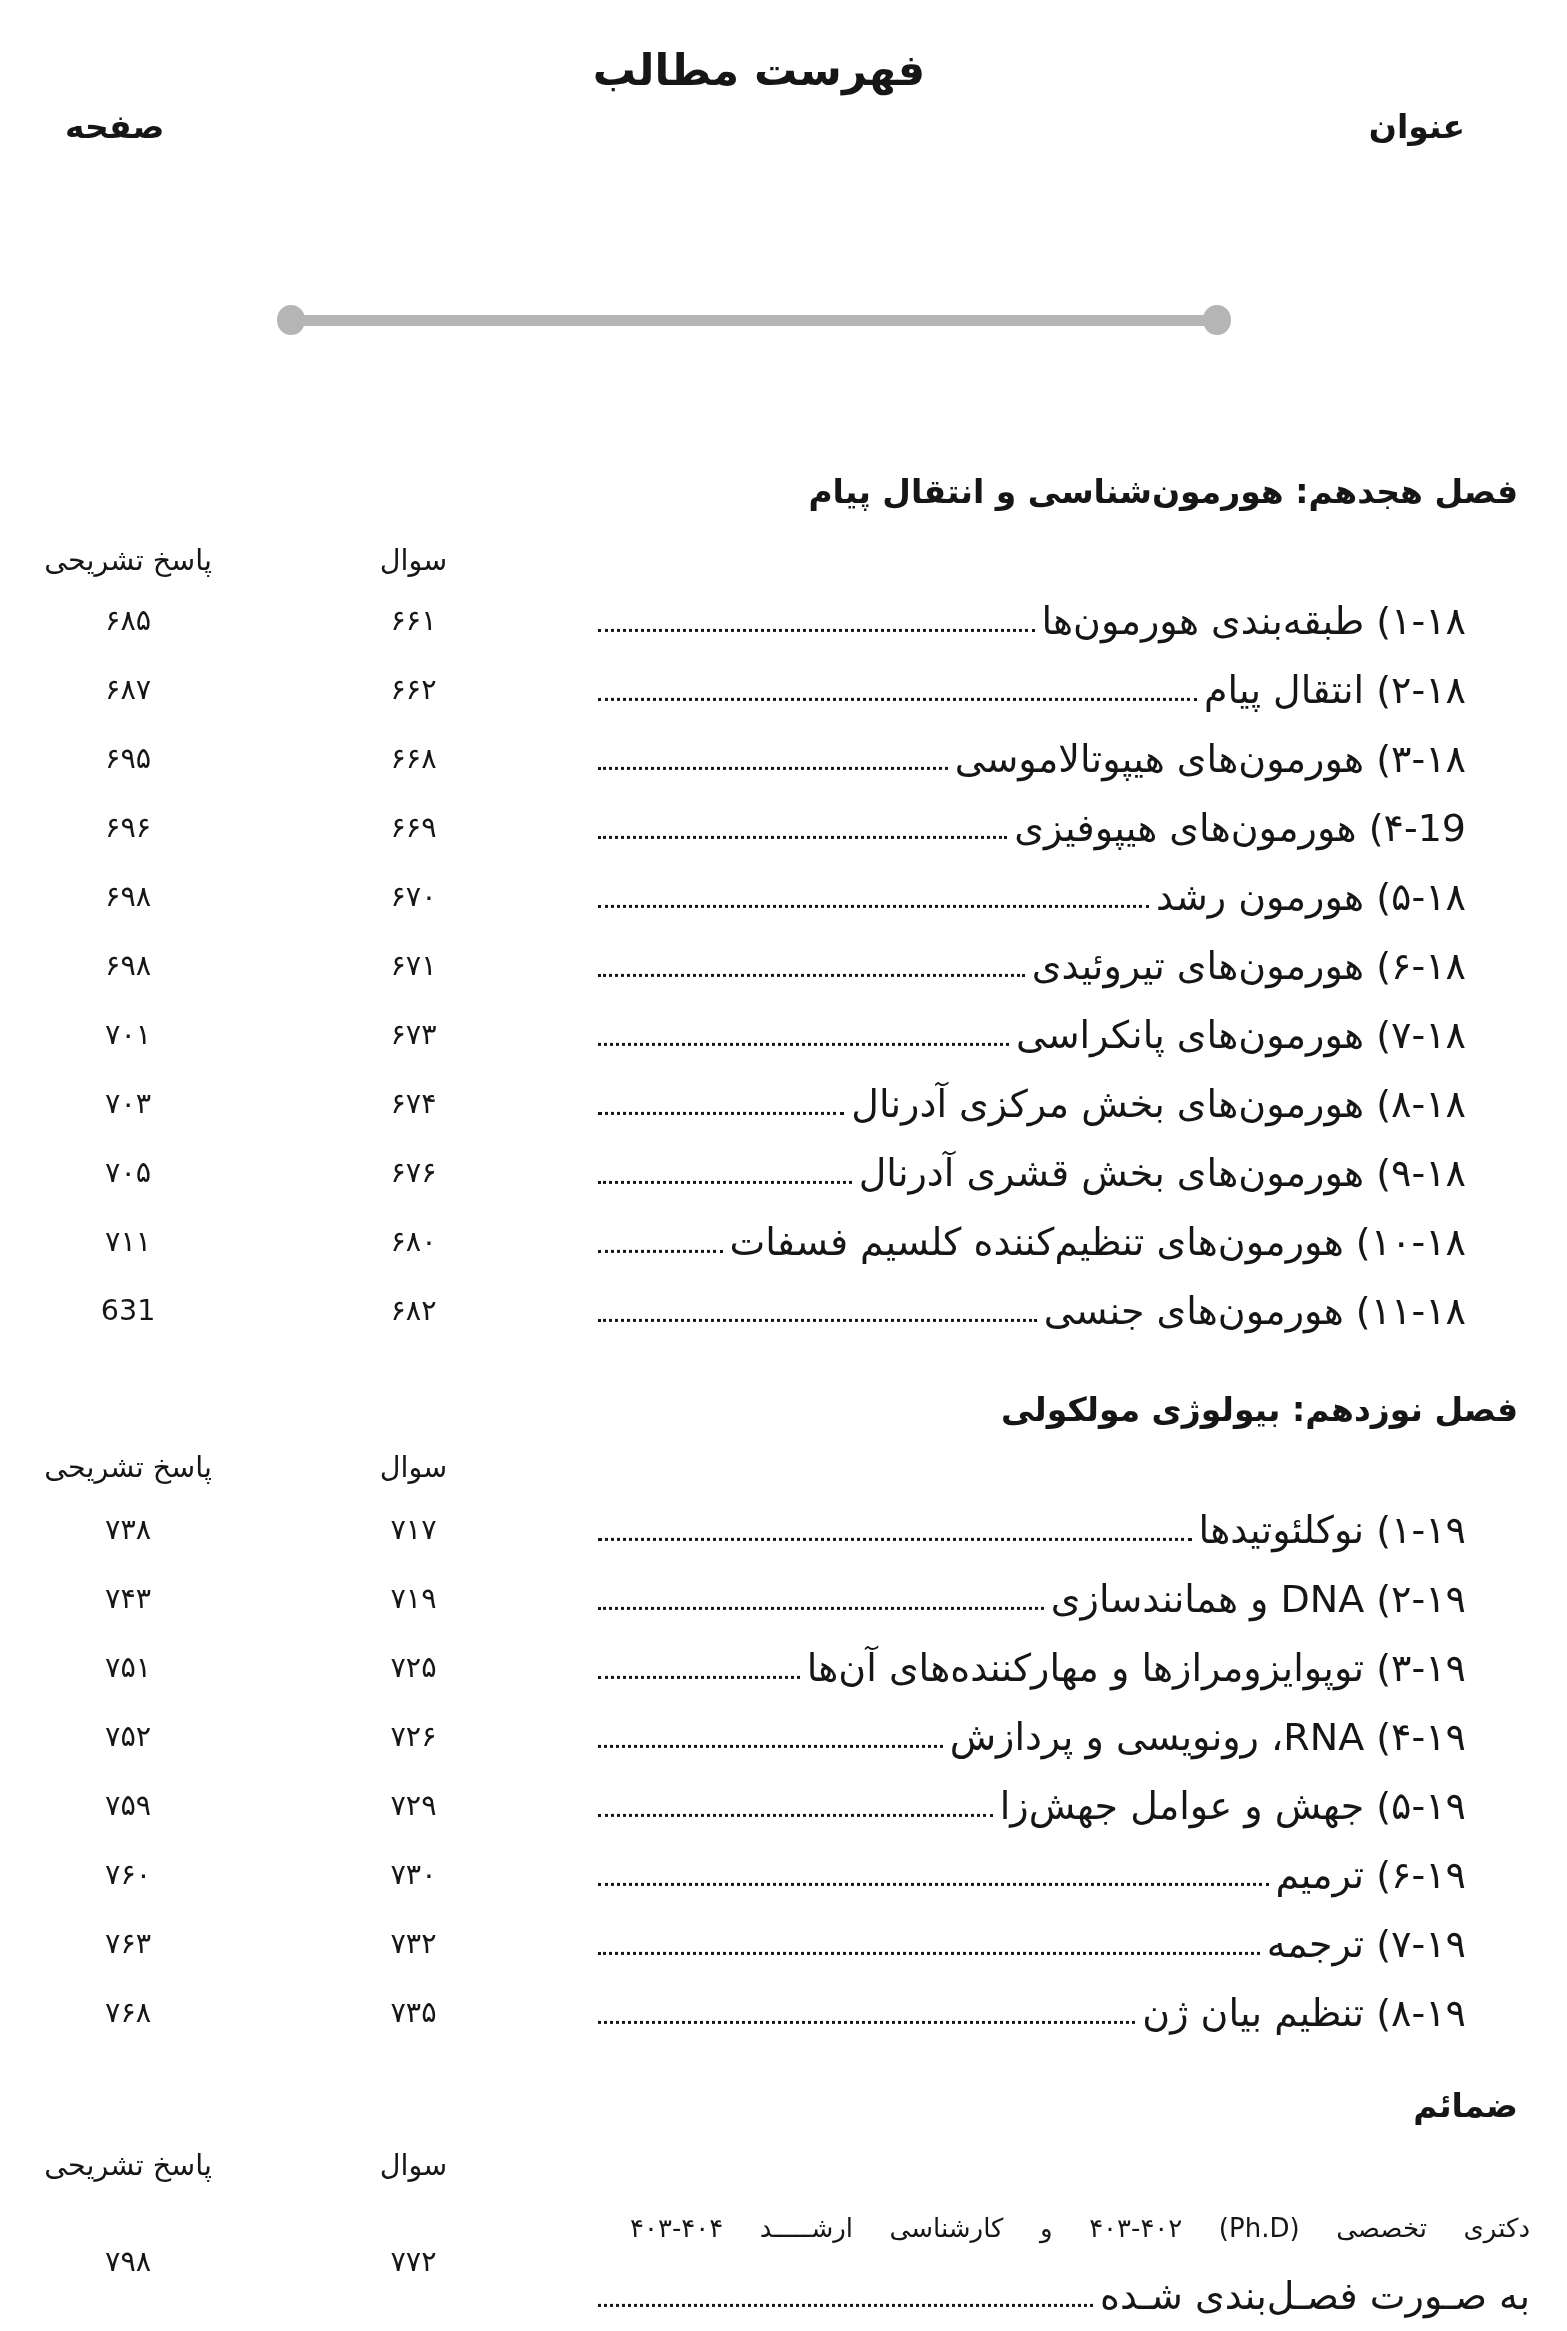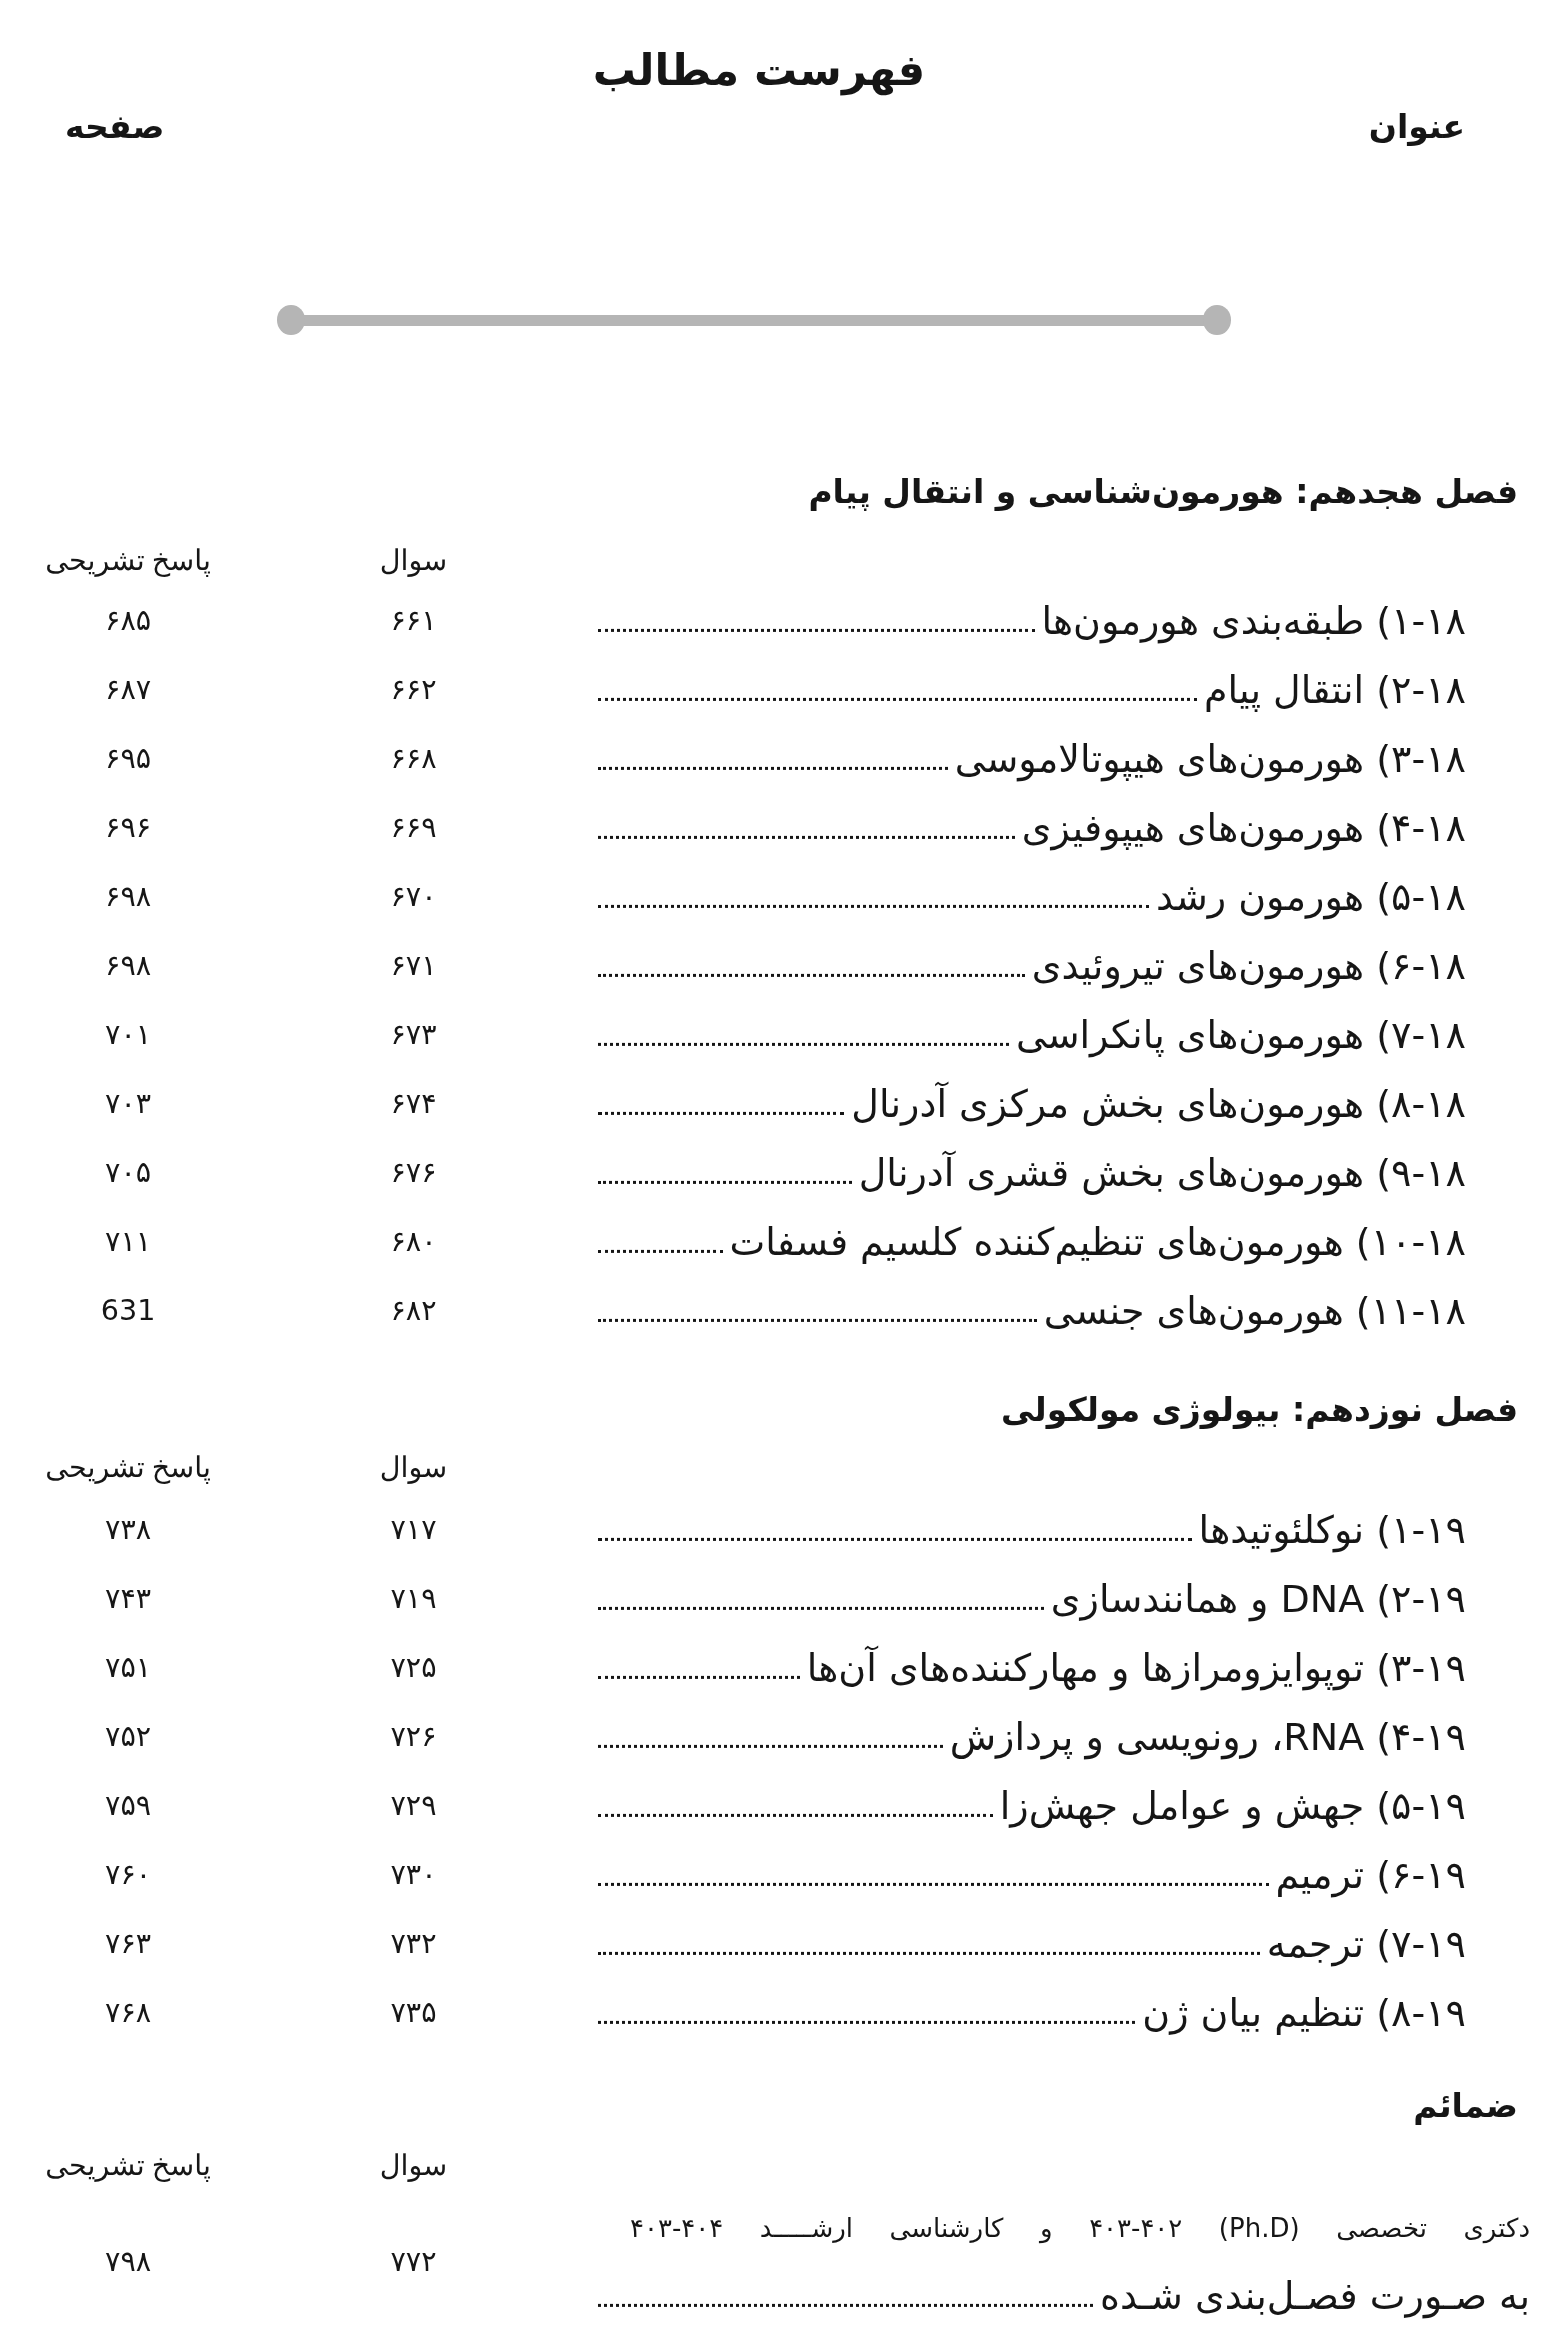--- a/index.html
+++ b/index.html
@@ -40,21 +40,21 @@
   .divider::after{right:-12.8px;}
 
   .chapter-heading{
     right:37px;
     font-size:33px;line-height:53px;
     white-space:nowrap;
   }
   .colheads{left:0;right:0;height:39px;}
   .colheads .cell{
     position:absolute;top:0;height:39px;line-height:39px;
-    font-size:28.6px;text-align:center;white-space:nowrap;font-family:Liberation Serif, serif;
+    font-size:28.6px;text-align:center;white-space:nowrap;
   }
   .answer-cell{left:24.6px;width:207px;}
   .question-cell{left:310px;width:207px;}
 
   .toc-row{left:0;right:0;height:69px;text-decoration:underline;}
   .toc-row .num{
     position:absolute;top:0;height:69px;line-height:69px;
     font-size:28.6px;text-align:center;
   }
   .title-wrap{
@@ -121,21 +121,21 @@
         <span class="num question-cell">۶۶۸</span>
         <div class="title-wrap">
           <span class="toc-title">۳-۱۸) هورمون‌های هیپوتالاموسی</span>
           <span class="leader"></span>
         </div>
       </div>
       <div class="abs toc-row" style="top:793px">
         <span class="num answer-cell">۶۹۶</span>
         <span class="num question-cell">۶۶۹</span>
         <div class="title-wrap">
-          <span class="toc-title">۴-۱۸) هورمون‌های هیپوفیزی</span>
+          <span class="toc-title">۴-19) هورمون‌های هیپوفیزی</span>
           <span class="leader"></span>
         </div>
       </div>
       <div class="abs toc-row" style="top:862px">
         <span class="num answer-cell">۶۹۸</span>
         <span class="num question-cell">۶۷۰</span>
         <div class="title-wrap">
           <span class="toc-title">۵-۱۸) هورمون رشد</span>
           <span class="leader"></span>
         </div>

